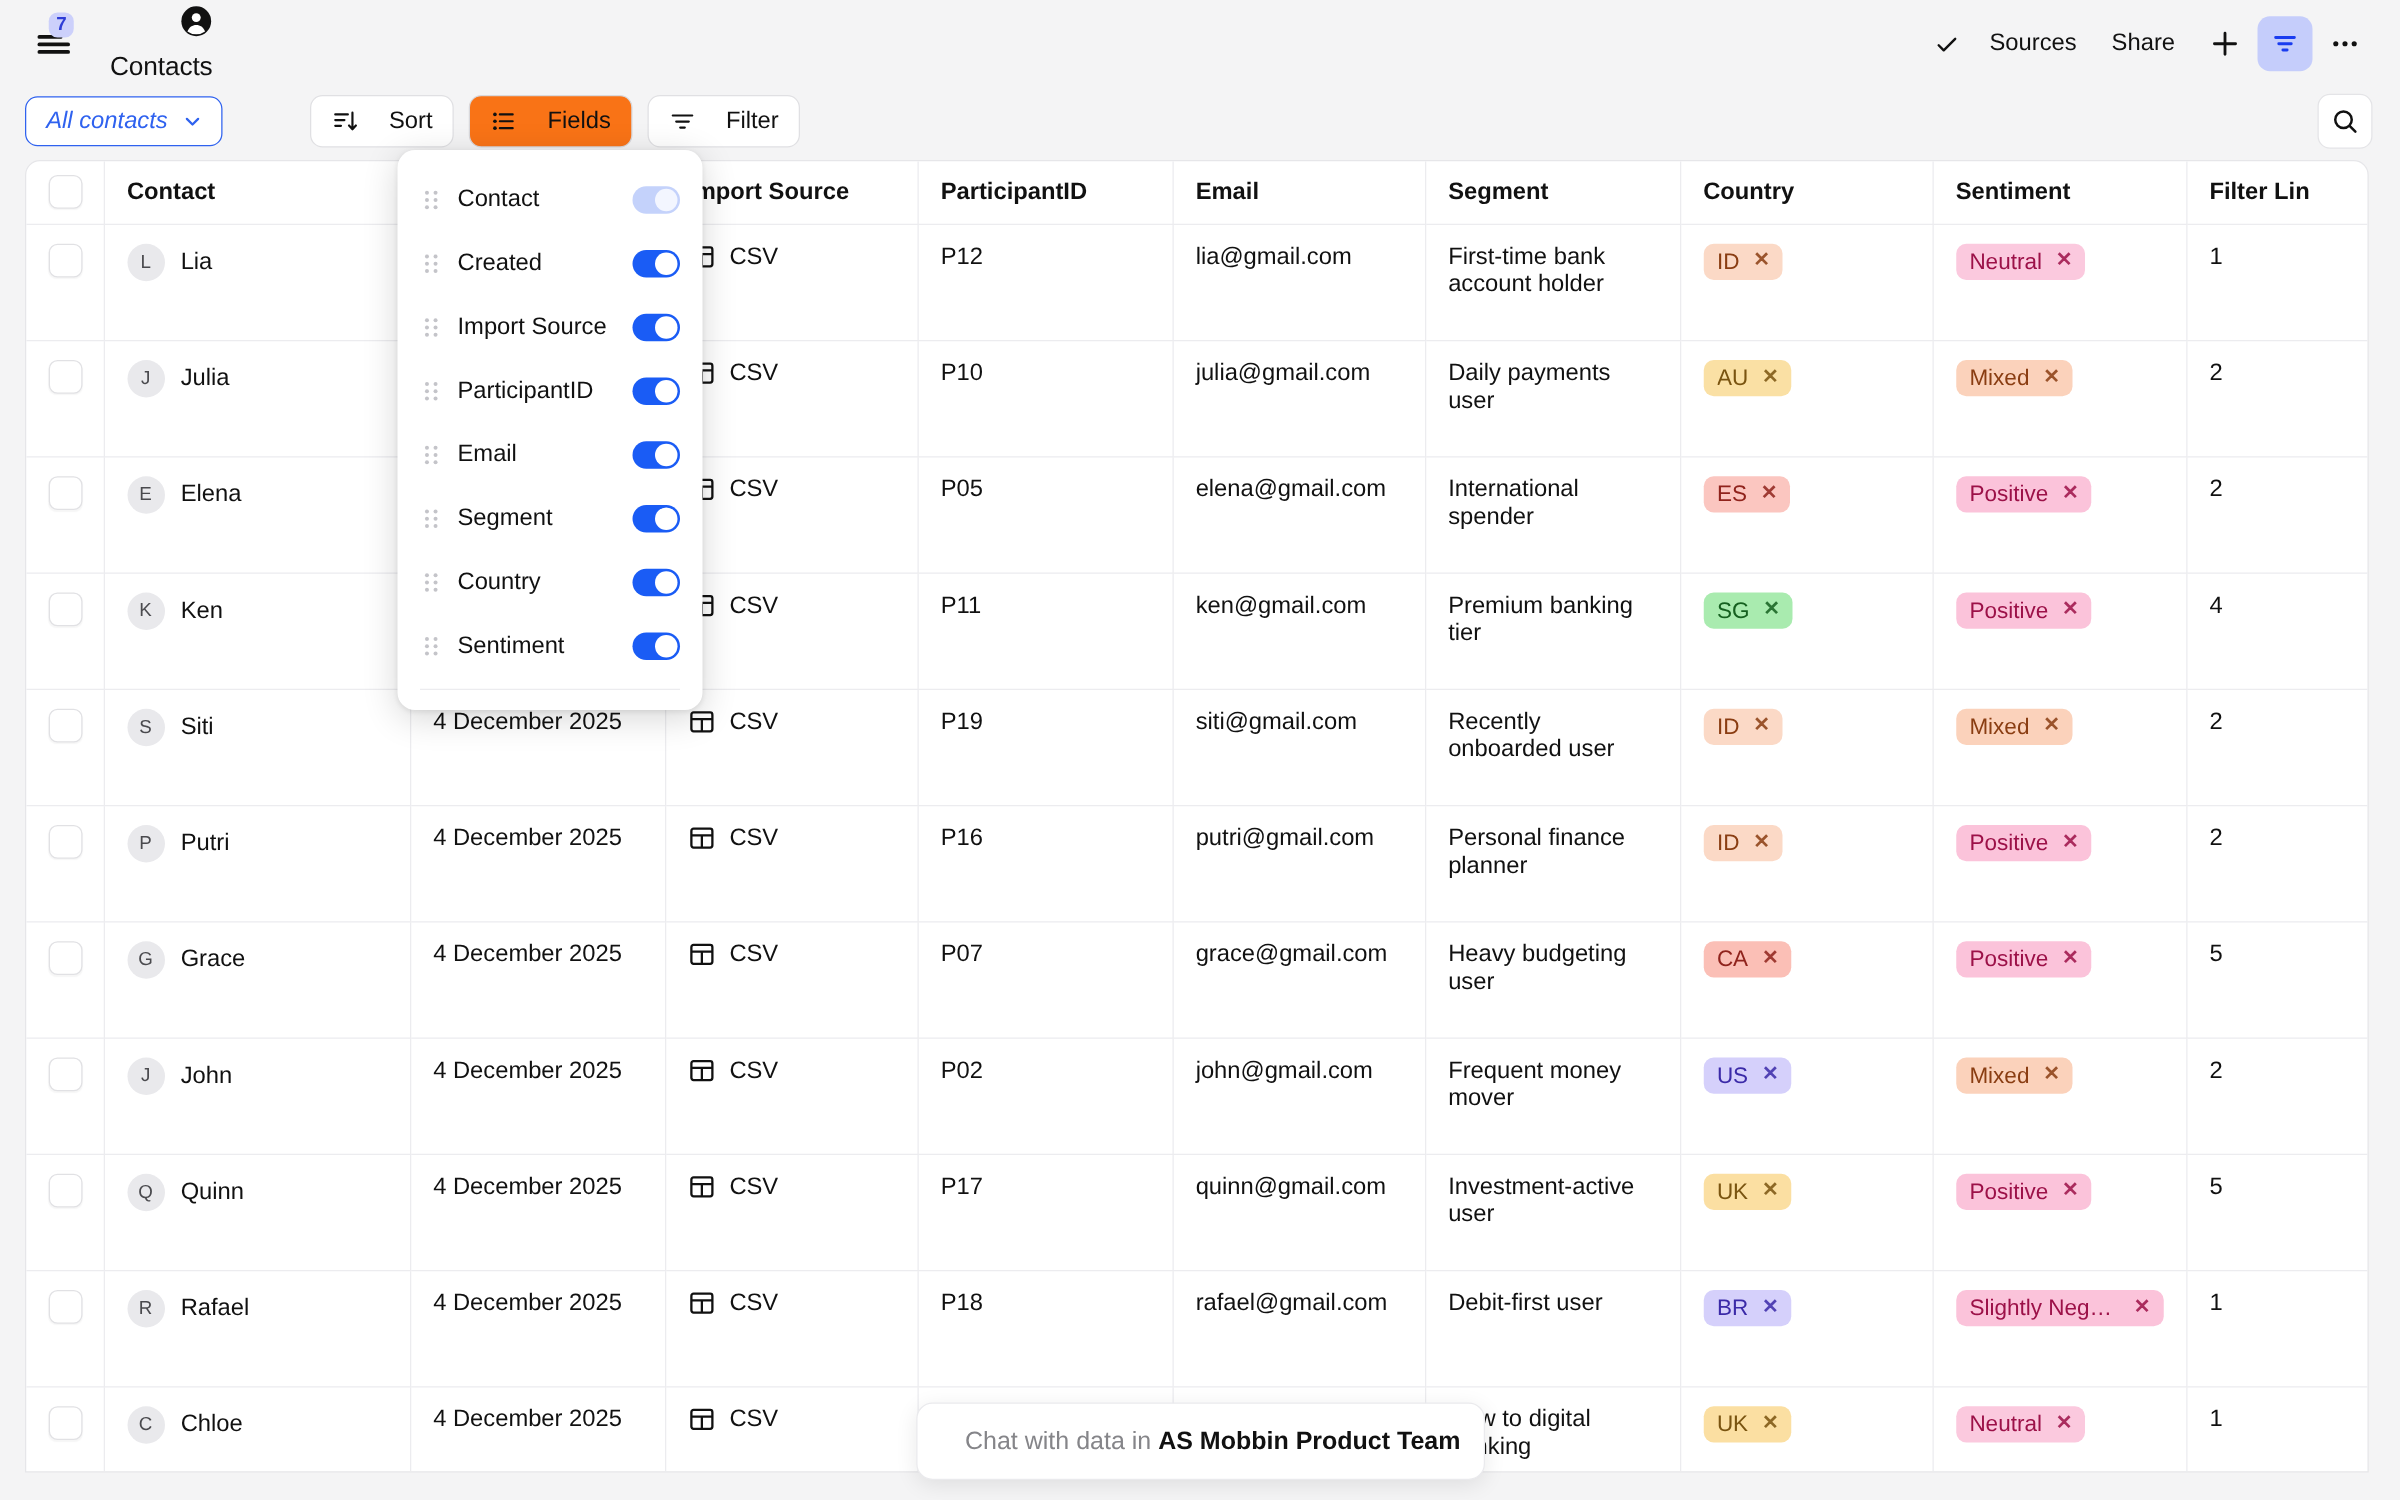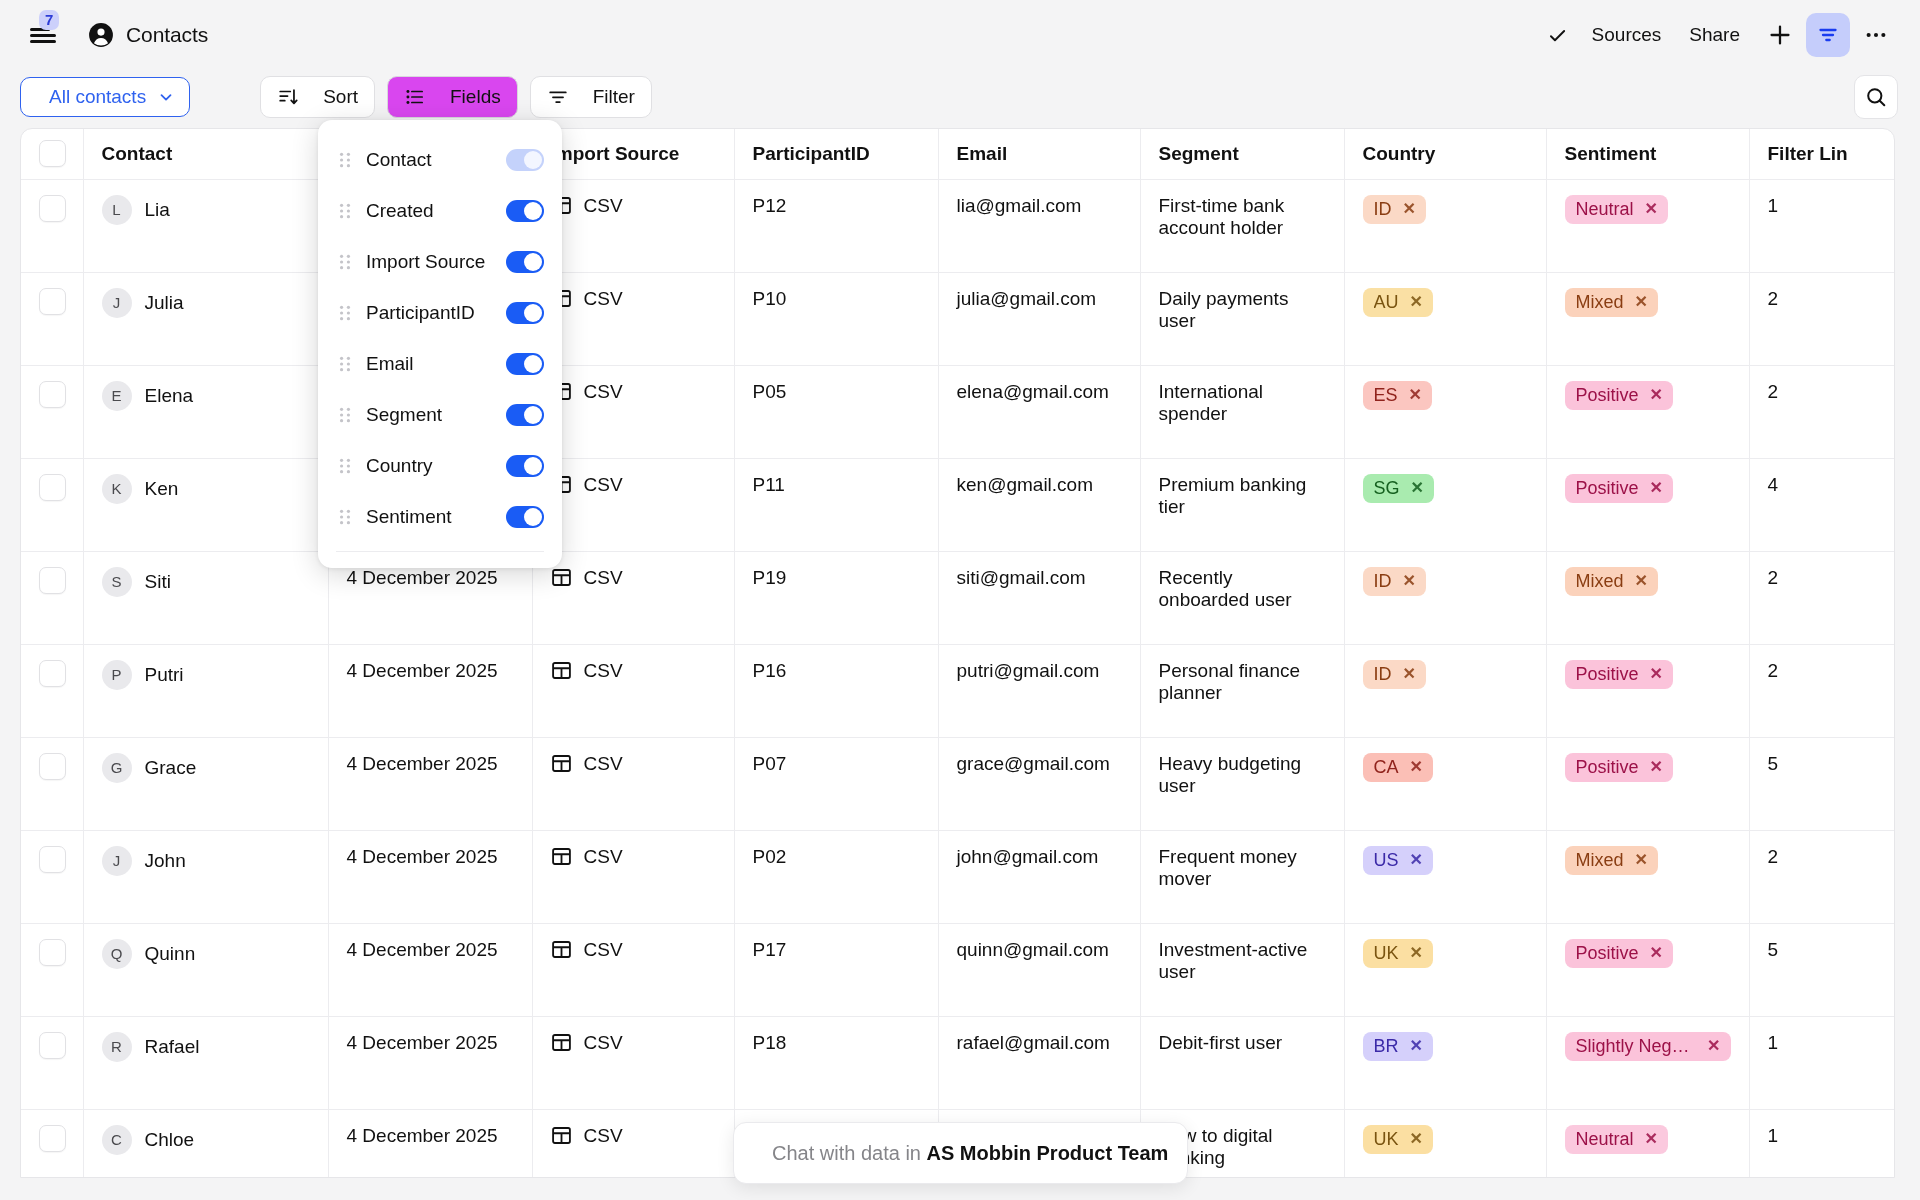--- a/index.html
+++ b/index.html
@@ -27,21 +27,21 @@
   }
   .hamburger i:nth-child(1){ top:2px;  width:20px; }
   .hamburger i:nth-child(2){ top:8px;  width:26px; }
   .hamburger i:nth-child(3){ top:14px; width:26px; }
   .badge7 {
     position:absolute; top:-4px; left:17px;
     background:#ccd0fb; color:#2d3cd6; font-size:15px; font-weight:700;
     border-radius:7px; padding:0px 6px 1px; line-height:19px;
     font-family:"Liberation Sans", sans-serif;
   }
-  .title-group { display:flex; align-items:center; gap:12px; margin-left:24px; cursor:pointer; }
+  .title-group { display:flex; align-items:flex-end; gap:12px; margin-left:24px; cursor:pointer;flex-direction:column; }
   .person-icon { width:26px; height:26px; display:block; }
   .page-title { font-size:21px; color:#111; font-weight:400; letter-spacing:-0.1px; }
 
   .top-right { margin-left:auto; display:flex; align-items:center; gap:0px; margin-right:22px; }
   .tr-btn {
     display:flex; align-items:center; gap:24px; height:42px; padding:0 14px;
     font-size:19px; color:#111; cursor:pointer; border-radius:9px; background:transparent;
   }
   .icon-btn {
     width:44px; height:44px; display:flex; align-items:center; justify-content:center;
@@ -50,29 +50,29 @@
   .icon-btn.active { background:#c5cdfb; }
 
   
   .toolbar {
     position:absolute; top:68px; left:0; width:1920px; height:58px;
     display:flex; align-items:center;
   }
   .view-chip {
     margin-left:20px; height:40px; display:flex; align-items:center; gap:11px;
     border:1.5px solid #2f62ef; color:#2f62ef; border-radius:10px;
-    padding:0 14px 0 28px; font-size:19px; cursor:pointer; background:#fff;
+    padding:0 14px 0 16px; font-size:19px; cursor:pointer; background:#fff;font-style:italic;
   }
   .tools { display:flex; align-items:center; gap:12px; margin-left:70px; }
   .tool-btn {
     height:42px; display:flex; align-items:center; gap:24px; padding:0 16px;
     border:1px solid #e0e0e3; background:#fff; border-radius:10px;
     font-size:19px; color:#111; cursor:pointer;
   }
-  .tool-btn.pressed { background:#d946ef; border-color:#d8d8dc;text-align:center; }
+  .tool-btn.pressed { background:#f97316; border-color:#d8d8dc;text-align:center; }
   .search-btn {
     margin-left:auto; margin-right:22px; width:44px; height:44px;
     border:1px solid #e4e4e7; background:#fff; border-radius:10px;
     display:flex; align-items:center; justify-content:center; cursor:pointer;
   }
 
   
   .table-wrap {
     position:absolute; top:128px; left:20px; width:1875px; height:1050px;
     background:#fff; border:1px solid #e6e6e9;

